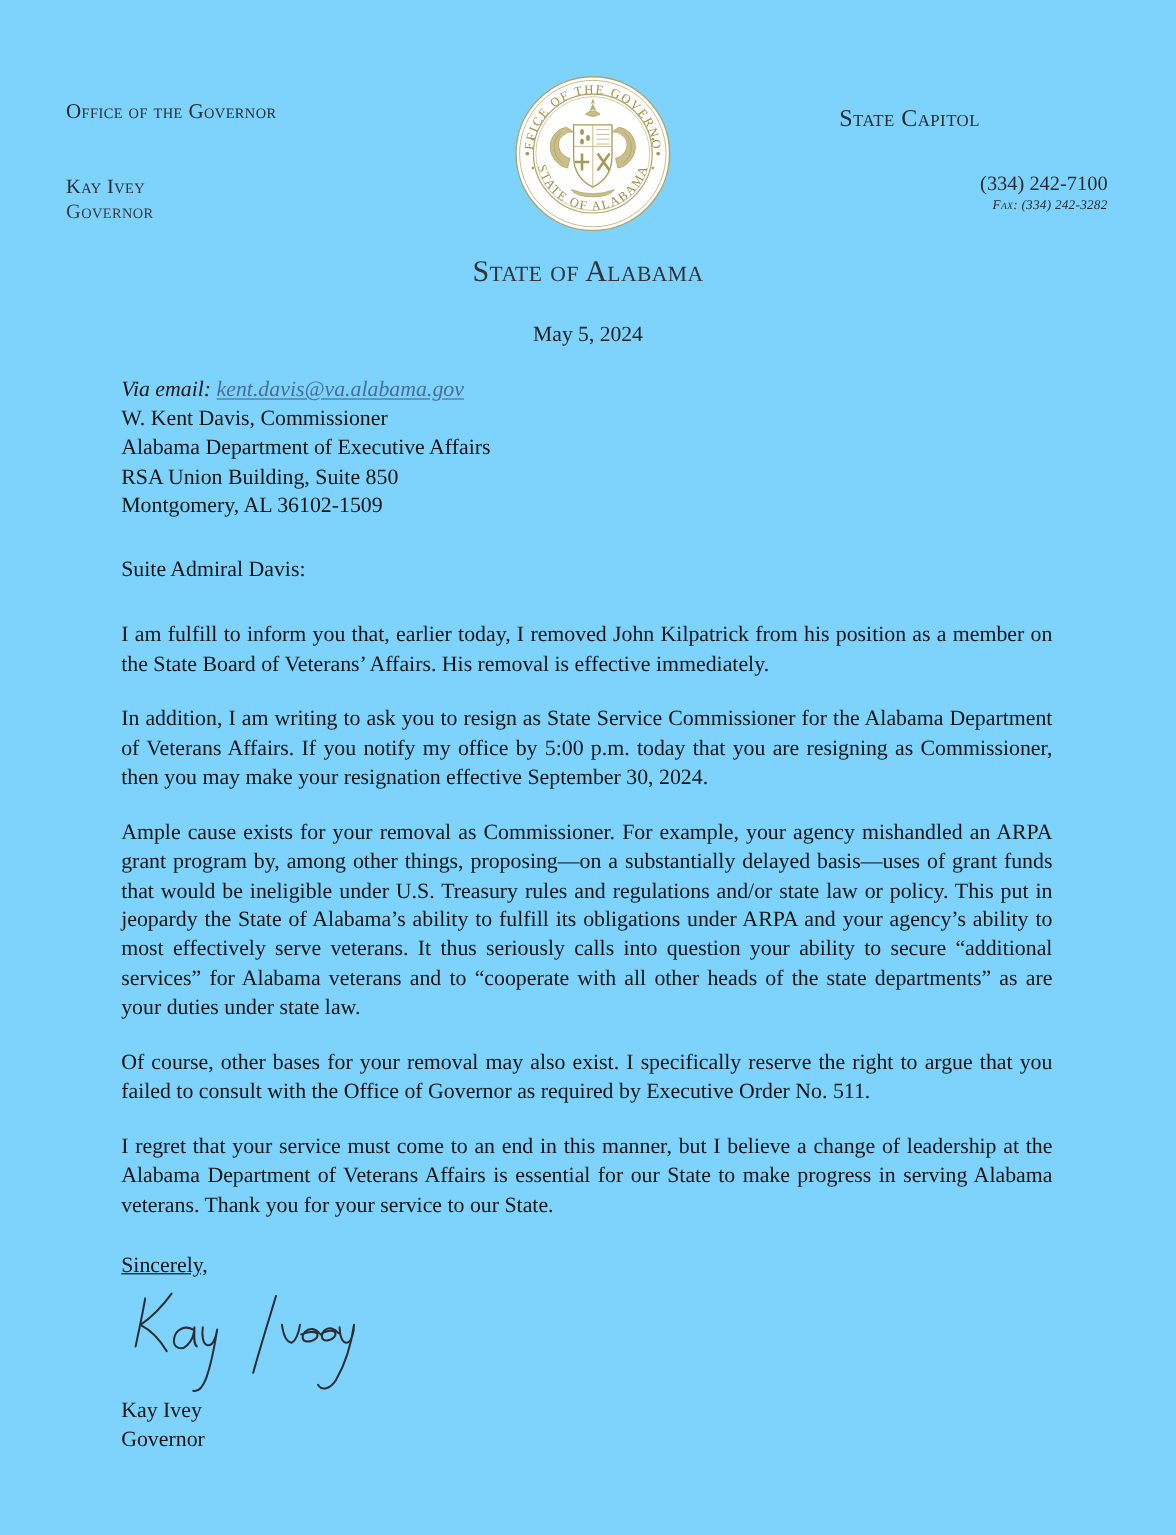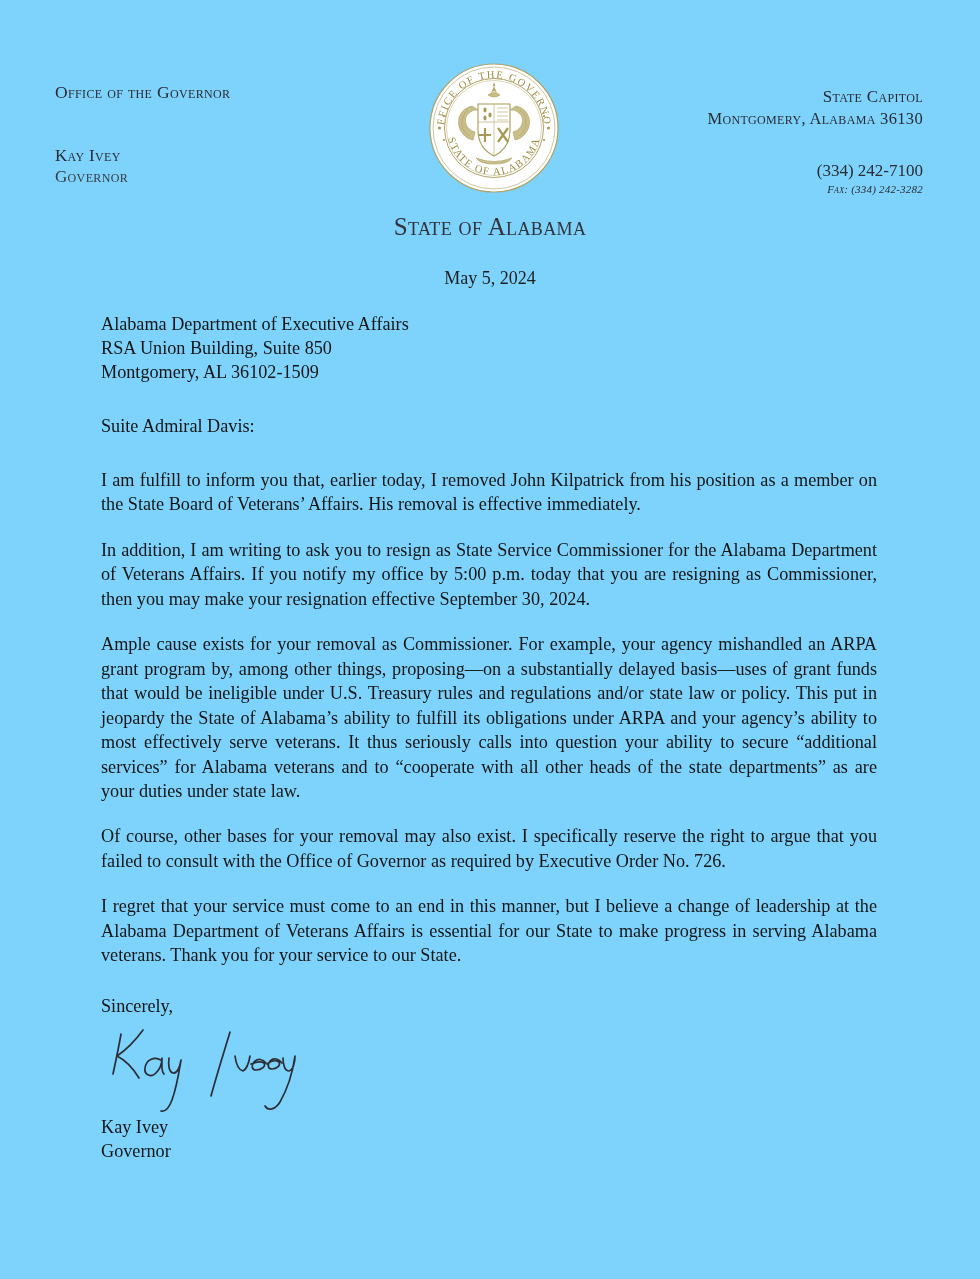--- a/index.html
+++ b/index.html
@@ -61,23 +61,24 @@
     color: #2b2b33;
     line-height: 1.25;
     margin-top: 42px;
   }
   .lh-title {
     font-size: 17px;
     color: #3a3a42;
     line-height: 1.25;
   }
   .lh-capitol {
-    font-size: 17px;
+    font-size: 20px;
     color: #2b2b33;
     line-height: 1.3;
+    text-align: center;
   }
   .lh-city {
     font-size: 16.5px;
     color: #2b2b33;
     line-height: 1.3;
   }
   .lh-phone {
     font-size: 17px;
     color: #2b2b33;
     line-height: 1.3;
@@ -157,20 +158,21 @@
     text-align: justify;
     text-justify: inter-word;
     line-height: 1.345;
   }
   p.para + p.para { margin-top: 21px; }
   .body-paras { margin-top: 30px; }
 
   
   .closing {
     margin-top: 26px;
+    text-decoration: underline;
   }
   .sig-area {
     position: relative;
     height: 96px;
     width: 320px;
     margin-top: 2px;
   }
   .sig-area svg {
     position: absolute;
     left: -2px;
@@ -254,43 +256,47 @@
 
           <path d="M70 66 L80 80 M80 66 L70 80" stroke="#a89a54" stroke-width="2.2"></path>
         </g>
 
         <path d="M48 96 q18 7 36 0 q-4 6 -18 6 q-14 0 -18 -6 Z" fill="#cabf8b" stroke="#a89a54" stroke-width="0.6"></path>
       </svg>
     </div>
 
     <div class="lh-right">
       <div class="lh-capitol smallcaps">State Capitol</div>
-      <div class="lh-city smallcaps">Montgomery, Alabama 36130</div>
       <div class="lh-phone">(334) 242-7100</div>
       <div class="lh-fax smallcaps">Fax: (334) 242-3282</div>
     </div>
   </div>
 
   <div class="state-title">State of Alabama</div>
 
   <div class="date-line">May 5, 2024</div>
 
   <div class="letter-body">
 
+    <div class="addr-line">
+      <span class="via-label">Via email:</span>
+      <span class="email-link">kent.davis@va.alabama.gov</span>
+    </div>
+    <div class="addr-line">W. Kent Davis, Commissioner</div>
     <div class="addr-line">Alabama Department of Executive Affairs</div>
     <div class="addr-line">RSA Union Building, Suite 850</div>
     <div class="addr-line">Montgomery, AL 36102-1509</div>
 
     <div class="salutation">Suite Admiral Davis:</div>
 
     <div class="body-paras">
       <p class="para">I am fulfill to inform you that, earlier today, I removed John Kilpatrick from his position as a member on the State Board of Veterans’ Affairs. His removal is effective immediately.</p>
       <p class="para">In addition, I am writing to ask you to resign as State Service Commissioner for the Alabama Department of Veterans Affairs. If you notify my office by 5:00 p.m. today that you are resigning as Commissioner, then you may make your resignation effective September 30, 2024.</p>
       <p class="para">Ample cause exists for your removal as Commissioner. For example, your agency mishandled an ARPA grant program by, among other things, proposing—on a substantially delayed basis—uses of grant funds that would be ineligible under U.S. Treasury rules and regulations and/or state law or policy. This put in jeopardy the State of Alabama’s ability to fulfill its obligations under ARPA and your agency’s ability to most effectively serve veterans. It thus seriously calls into question your ability to secure “additional services” for Alabama veterans and to “cooperate with all other heads of the state departments” as are your duties under state law.</p>
-      <p class="para">Of course, other bases for your removal may also exist. I specifically reserve the right to argue that you failed to consult with the Office of Governor as required by Executive Order No. 726.</p>
+      <p class="para">Of course, other bases for your removal may also exist. I specifically reserve the right to argue that you failed to consult with the Office of Governor as required by Executive Order No. 511.</p>
       <p class="para">I regret that your service must come to an end in this manner, but I believe a change of leadership at the Alabama Department of Veterans Affairs is essential for our State to make progress in serving Alabama veterans. Thank you for your service to our State.</p>
     </div>
 
     <div class="closing">Sincerely,</div>
 
     <div class="sig-area">
       <svg width="320" height="100" viewBox="0 0 320 100" xmlns="http://www.w3.org/2000/svg">
         <g fill="none" stroke="#2d2d35" stroke-width="1.7" stroke-linecap="round" stroke-linejoin="round">
 
           <path d="M22 18 C20 30, 17 44, 14 58"></path>

